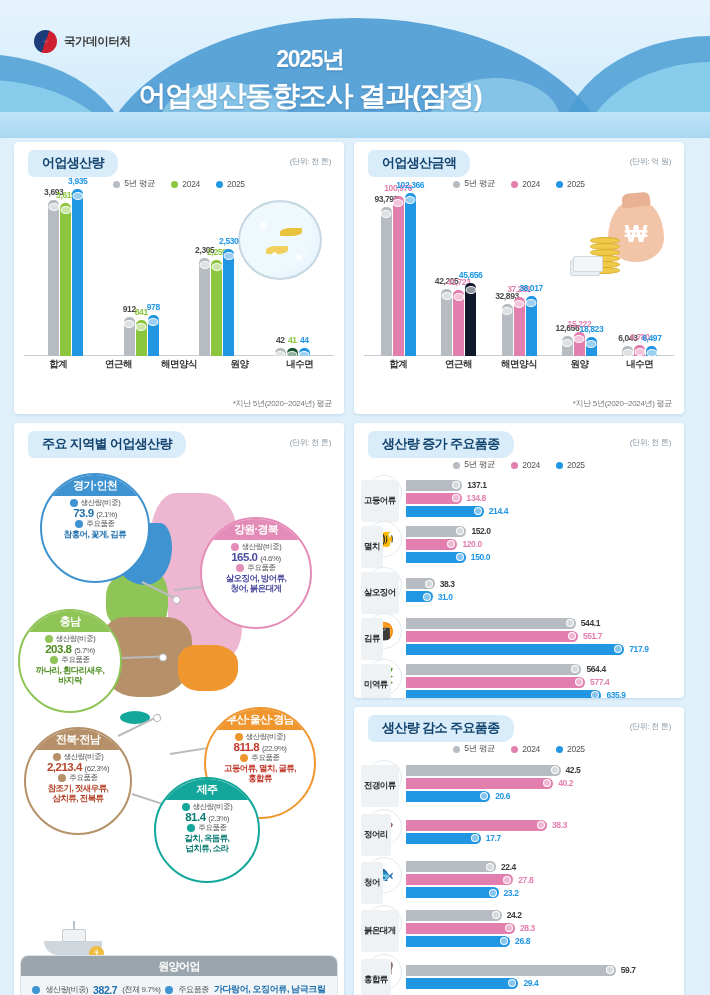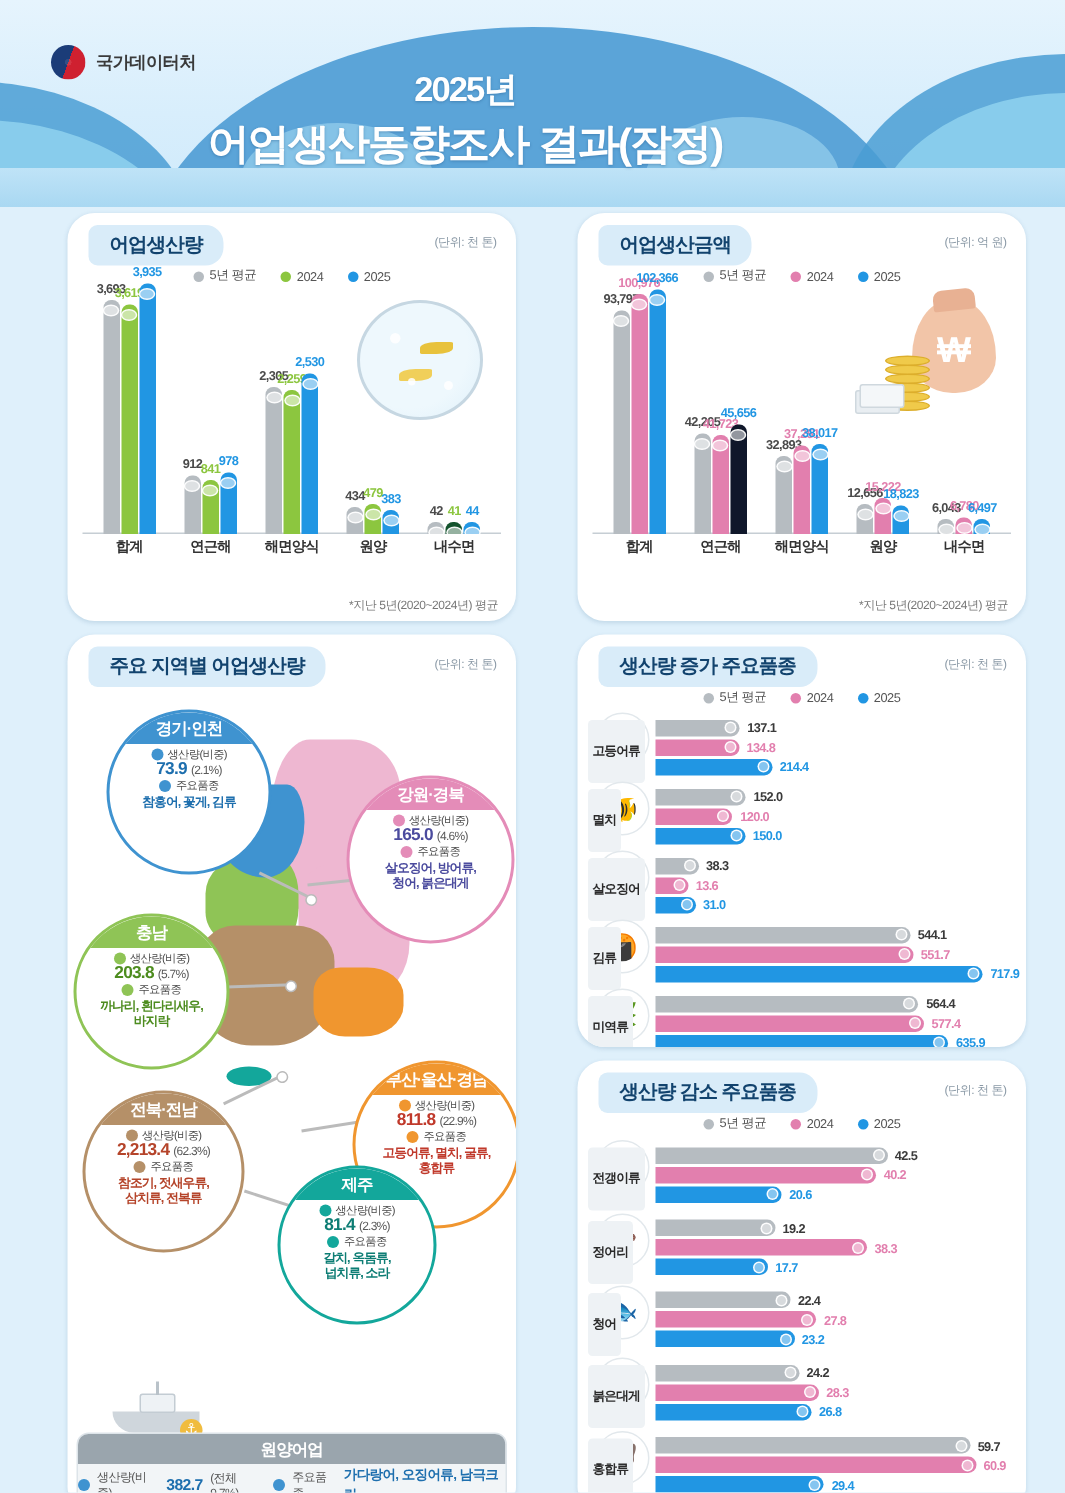--- a/index.html
+++ b/index.html
@@ -72,24 +72,23 @@
     width: 710px; height: 857px;
     padding: 4px 14px 10px 14px;
     display: grid;
     grid-template-columns: 330px 330px;
     grid-template-rows: 272px 275px 302px;
     gap: 9px 10px;
   }
   .panel {
     position: relative;
     background: #ffffff;
-    border-radius: 18px;
+    border-radius: 4px;
     box-shadow: 0 1px 3px rgba(60,110,150,.18);
     overflow: hidden;
-    margin-left: 31px;
   }
   .panel.span-rows { grid-row: 2 / span 2; }
   .ptitle {
     position: absolute; left: 14px; top: 8px;
     background: #d9ecf9; color: #12436e;
     font-size: 13px; font-weight: bold; letter-spacing: -.6px;
     padding: 4px 14px 5px 14px;
     border-radius: 6px 12px 12px 6px;
   }
   .punit {
@@ -382,34 +381,20 @@
             <div class="vbar" style="height: 95.7386px; background: rgb(140, 198, 63);">
               <span class="cap"></span>
               <span class="val" style="color: rgb(140, 198, 63);">2,259</span>
             </div>
             <div class="vbar" style="height: 107.224px; background: rgb(33, 150, 227);">
               <span class="cap"></span>
               <span class="val" style="color: rgb(33, 150, 227);">2,530</span>
             </div>
           </div>
           <div class="vgroup">
-            <div class="vbar" style="height: 18.3933px; background: rgb(182, 188, 193);">
-              <span class="cap"></span>
-              <span class="val" style="color: rgb(74, 74, 74);">434</span>
-            </div>
-            <div class="vbar" style="height: 20.3005px; background: rgb(140, 198, 63);">
-              <span class="cap"></span>
-              <span class="val" style="color: rgb(140, 198, 63);">479</span>
-            </div>
-            <div class="vbar" style="height: 16.2319px; background: rgb(33, 150, 227);">
-              <span class="cap"></span>
-              <span class="val" style="color: rgb(33, 150, 227);">383</span>
-            </div>
-          </div>
-          <div class="vgroup">
             <div class="vbar" style="height: 8px; background: rgb(182, 188, 193);">
               <span class="cap"></span>
               <span class="val" style="color: rgb(74, 74, 74);">42</span>
             </div>
             <div class="vbar" style="height: 8px; background: #14532d;">
               <span class="cap"></span>
               <span class="val" style="color: rgb(140, 198, 63);">41</span>
             </div>
             <div class="vbar" style="height: 8px; background: rgb(33, 150, 227);">
               <span class="cap"></span>
@@ -618,26 +603,20 @@
           <div class="hicon-wrap">
             <div class="hicon">🦑</div>
             <div class="hicon-lbl">살오징어</div>
           </div>
           <div class="hbars">
             <div class="hbar-line">
               <div class="hbar" style="width: 28.6837px; background: rgb(182, 188, 193);">
                 <span class="cap"></span>
               </div>
               <span class="hval" style="color: rgb(58, 58, 58);">38.3</span>
-            </div>
-            <div class="hbar-line">
-              <div class="hbar" style="width: 21.7937px; background: rgb(226, 127, 174);">
-                <span class="cap"></span>
-              </div>
-              <span class="hval" style="color: rgb(226, 127, 174);">13.6</span>
             </div>
             <div class="hbar-line">
               <div class="hbar" style="width: 26.6474px; background: rgb(33, 150, 227);">
                 <span class="cap"></span>
               </div>
               <span class="hval" style="color: rgb(33, 150, 227);">31.0</span>
             </div>
           </div>
         </div>
         <div class="hrow">
@@ -899,26 +878,20 @@
             </div>
           </div>
         </div>
         <div class="hrow">
           <div class="hicon-wrap">
             <div class="hicon">🐡</div>
             <div class="hicon-lbl">정어리</div>
           </div>
           <div class="hbars">
             <div class="hbar-line">
-              <div class="hbar" style="width: 79.6727px; background: rgb(182, 188, 193);">
-                <span class="cap"></span>
-              </div>
-              <span class="hval" style="color: rgb(58, 58, 58);">19.2</span>
-            </div>
-            <div class="hbar-line">
               <div class="hbar" style="width: 141.024px; background: rgb(226, 127, 174);">
                 <span class="cap"></span>
               </div>
               <span class="hval" style="color: rgb(226, 127, 174);">38.3</span>
             </div>
             <div class="hbar-line">
               <div class="hbar" style="width: 74.8545px; background: rgb(33, 150, 227);">
                 <span class="cap"></span>
               </div>
               <span class="hval" style="color: rgb(33, 150, 227);">17.7</span>
@@ -983,26 +956,20 @@
             <div class="hicon-lbl">홍합류</div>
           </div>
           <div class="hbars">
             <div class="hbar-line">
               <div class="hbar" style="width: 209.764px; background: rgb(182, 188, 193);">
                 <span class="cap"></span>
               </div>
               <span class="hval" style="color: rgb(58, 58, 58);">59.7</span>
             </div>
             <div class="hbar-line">
-              <div class="hbar" style="width: 213.618px; background: rgb(226, 127, 174);">
-                <span class="cap"></span>
-              </div>
-              <span class="hval" style="color: rgb(226, 127, 174);">60.9</span>
-            </div>
-            <div class="hbar-line">
               <div class="hbar" style="width: 112.436px; background: rgb(33, 150, 227);">
                 <span class="cap"></span>
               </div>
               <span class="hval" style="color: rgb(33, 150, 227);">29.4</span>
             </div>
           </div>
         </div>
       </div>
   </div>
 

